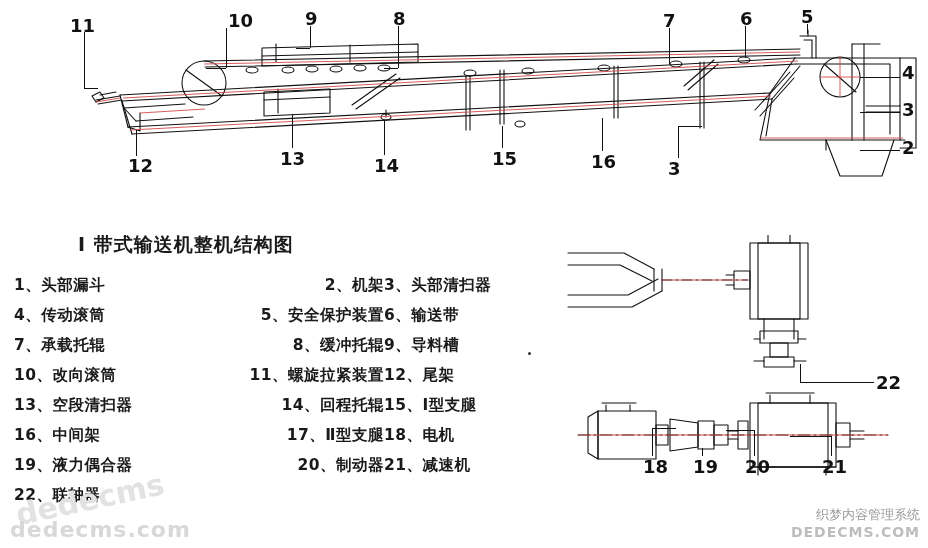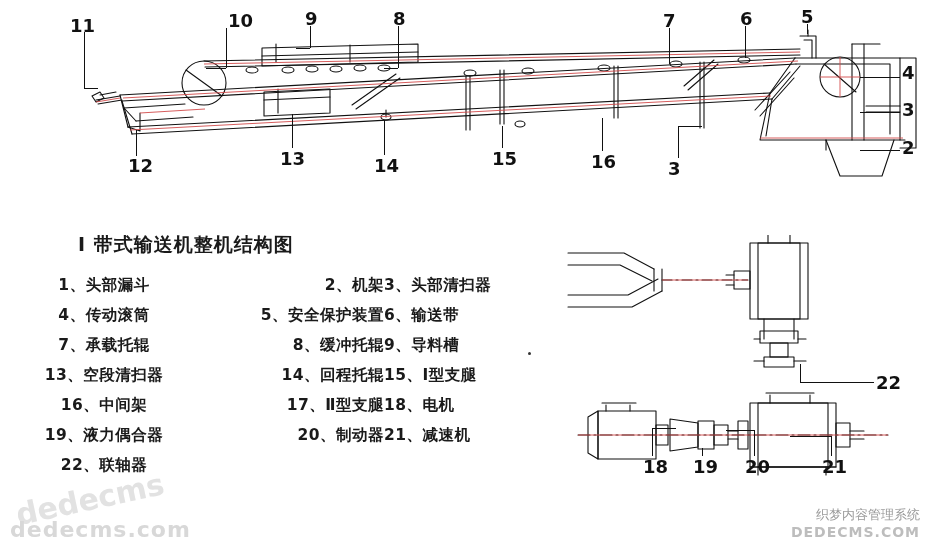--- a/index.html
+++ b/index.html
@@ -67,21 +67,21 @@
     width: 530px;
   }
   #legend td {
     font-size: 15.5px;
     font-weight: bold;
     padding: 4.5px 0;
     white-space: nowrap;
     vertical-align: top;
     letter-spacing: 0.5px;
   }
-  #legend td.c1 { width: 180px; text-align: center; }
+  #legend td.c1 { width: 180px; }
   #legend td.c2 { width: 190px; text-align: right; }
   #legend td.c3 { width: 160px; }
   .dot {
     position: absolute;
     left: 528px;
     top: 352px;
     width: 3px;
     height: 3px;
     background: #333;
     border-radius: 50%;
@@ -307,20 +307,25 @@
           <td class="c1"><span>4、</span><span>传动滚筒</span></td>
           <td class="c2"><span>5、</span><span>安全保护装置</span></td>
           <td class="c3"><span>6、</span><span>输送带</span></td>
         </tr>
         <tr>
           <td class="c1"><span>7、</span><span>承载托辊</span></td>
           <td class="c2"><span>8、</span><span>缓冲托辊</span></td>
           <td class="c3"><span>9、</span><span>导料槽</span></td>
         </tr>
         <tr>
+          <td class="c1"><span>10、</span><span>改向滚筒</span></td>
+          <td class="c2"><span>11、</span><span>螺旋拉紧装置</span></td>
+          <td class="c3"><span>12、</span><span>尾架</span></td>
+        </tr>
+        <tr>
           <td class="c1"><span>13、</span><span>空段清扫器</span></td>
           <td class="c2"><span>14、</span><span>回程托辊</span></td>
           <td class="c3"><span>15、</span><span>Ⅰ型支腿</span></td>
         </tr>
         <tr>
           <td class="c1"><span>16、</span><span>中间架</span></td>
           <td class="c2"><span>17、</span><span>Ⅱ型支腿</span></td>
           <td class="c3"><span>18、</span><span>电机</span></td>
         </tr>
         <tr>

